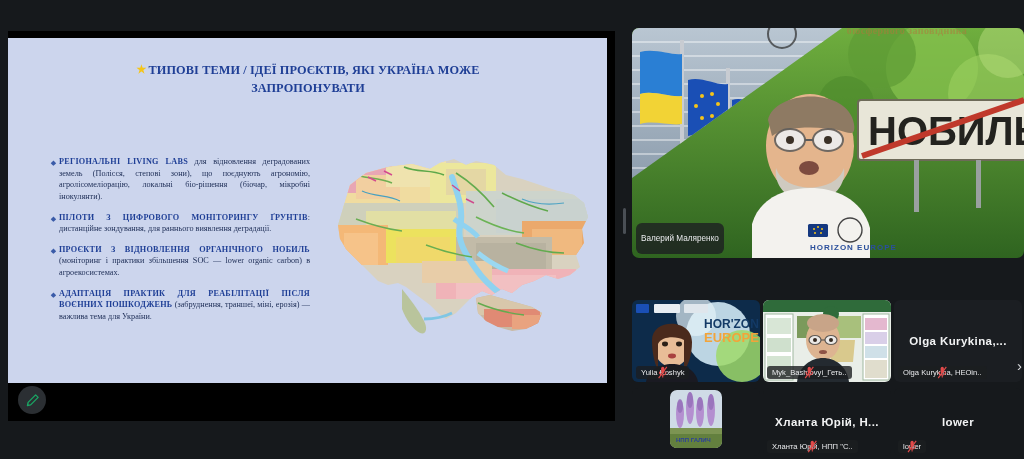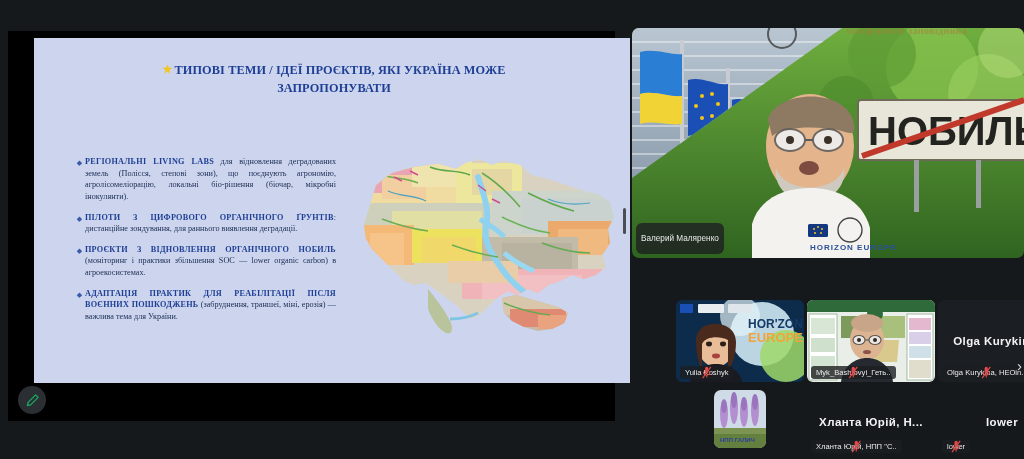--- a/index.html
+++ b/index.html
@@ -15,21 +15,21 @@
   .share-pane {
     position: absolute; left: 0; top: 0; width: 625px; height: 459px;
     background: #16191c;
   }
   .share-letterbox {
     position: absolute; left: 8px; top: 31px; width: 607px; height: 390px;
     background: #000;
   }
   .slide {
     position: absolute; left: 8px; top: 38px; width: 599px; height: 345px;
-    background: #ccd5ed; overflow: hidden; margin-left: 26px;
+    background: #ccd5ed; overflow: hidden;
   }
   .slide-title {
     position: absolute; left: 44px; top: 24px; width: 512px;
     text-align: center;
     font-family: "Liberation Serif", serif;
     font-weight: bold; font-size: 12.3px; line-height: 1.45;
     color: #1f3f96; letter-spacing: .1px;
   }
   .star-bullet {
     color: #f5c518; font-size: 11px; display: inline-block;
@@ -94,21 +94,21 @@
     position: absolute;
     background: rgba(28,30,33,.78); color: #e9eaec;
     border-radius: 6px; padding: 10px 5px;
     font-size: 8.2px; line-height: 11px; white-space: nowrap;
     display: flex; align-items: center; gap: 3px;
   }
   .mic-off { width: 7px; height: 9px; flex: 0 0 7px; }
 
   
   .tile {
-    position: absolute; border-radius: 6px; overflow: hidden; background: #1b1e22; margin-left: 44px;
+    position: absolute; border-radius: 6px; overflow: hidden; background: #1b1e22;
   }
   .tile svg { position: absolute; inset: 0; width: 100%; height: 100%; }
   .tile-name {
     position: absolute; left: 4px; bottom: 3px;
     background: rgba(28,30,33,.8); color: #e9eaec;
     border-radius: 3px; padding: 1.5px 5px;
     font-size: 7.6px; line-height: 10px; white-space: nowrap;
     display: flex; align-items: center; gap: 3px; max-width: 92%;
   }
   .tile-label-big {
@@ -143,21 +143,21 @@
         <span>ЗАПРОПОНУВАТИ</span>
       </div>
 
       <div class="bullets">
         <div class="bullet-row">
           <div class="bullet-dot">◆</div>
           <div class="bullet-text"><b>РЕГІОНАЛЬНІ LIVING LABS</b><span> для відновлення деградованих земель (Полісся, степові зони), що поєднують агрономію, агролісомеліорацію, локальні біо-рішення (біочар, мікробні інокулянти).</span></div>
         </div>
         <div class="bullet-row">
           <div class="bullet-dot">◆</div>
-          <div class="bullet-text"><b>ПІЛОТИ З ЦИФРОВОГО ОРГАНІЧНОГО ҐРУНТІВ</b><span>: дистанційне зондування, для раннього виявлення деградації.</span></div>
+          <div class="bullet-text"><b>ПІЛОТИ З ЦИФРОВОГО МОНІТОРИНГУ ҐРУНТІВ</b><span>: дистанційне зондування, для раннього виявлення деградації.</span></div>
         </div>
         <div class="bullet-row">
           <div class="bullet-dot">◆</div>
           <div class="bullet-text"><b>ПРОЄКТИ З ВІДНОВЛЕННЯ ОРГАНІЧНОГО НОБИЛЬ</b><span> (моніторинг і практики збільшення SOC — lower organic carbon) в агроекосистемах.</span></div>
         </div>
         <div class="bullet-row">
           <div class="bullet-dot">◆</div>
           <div class="bullet-text"><b>АДАПТАЦІЯ ПРАКТИК ДЛЯ РЕАБІЛІТАЦІЇ ПІСЛЯ ВОЄННИХ ПОШКОДЖЕНЬ</b><span> (забруднення, траншеї, міні, ерозія) — важлива тема для України.</span></div>
         </div>
       </div>

